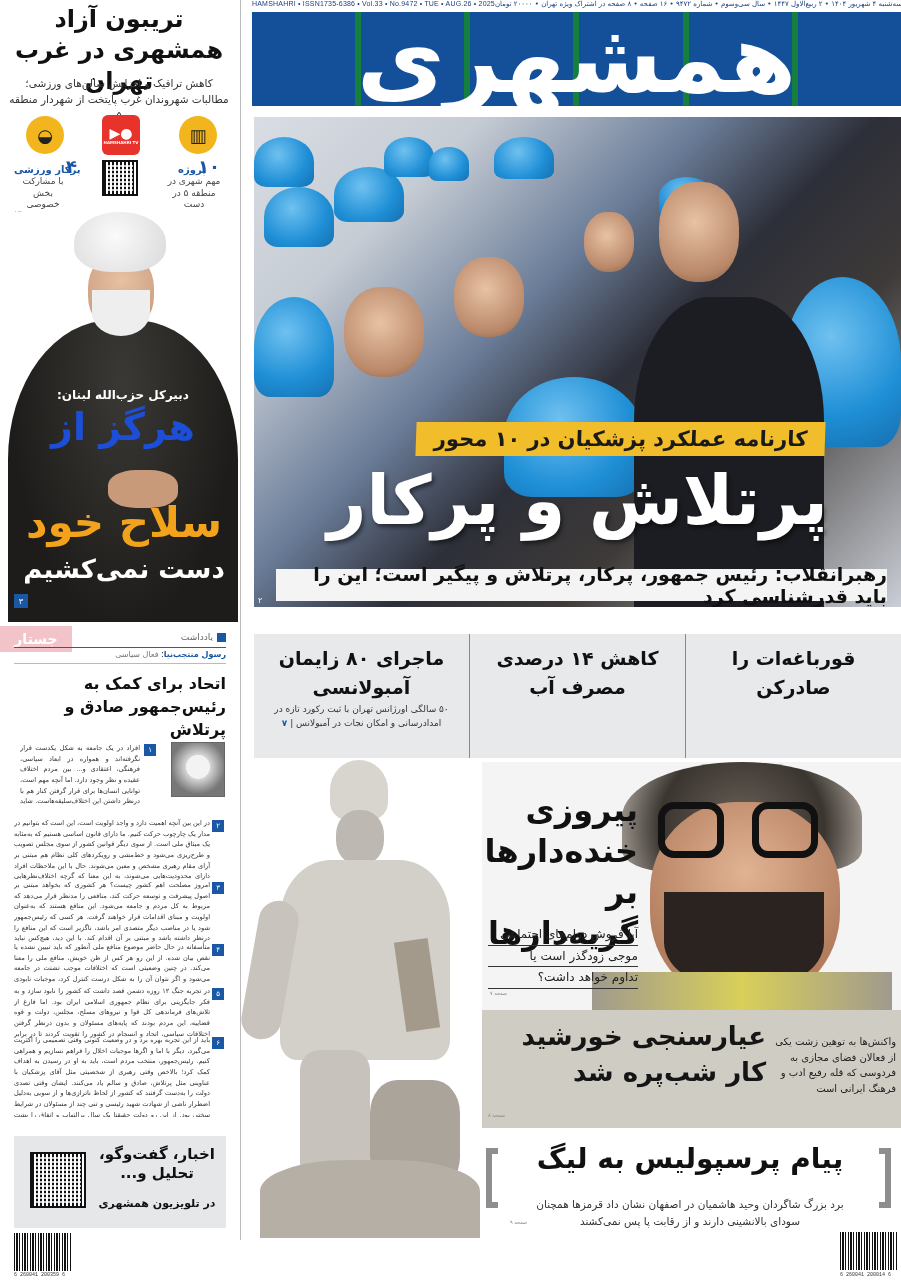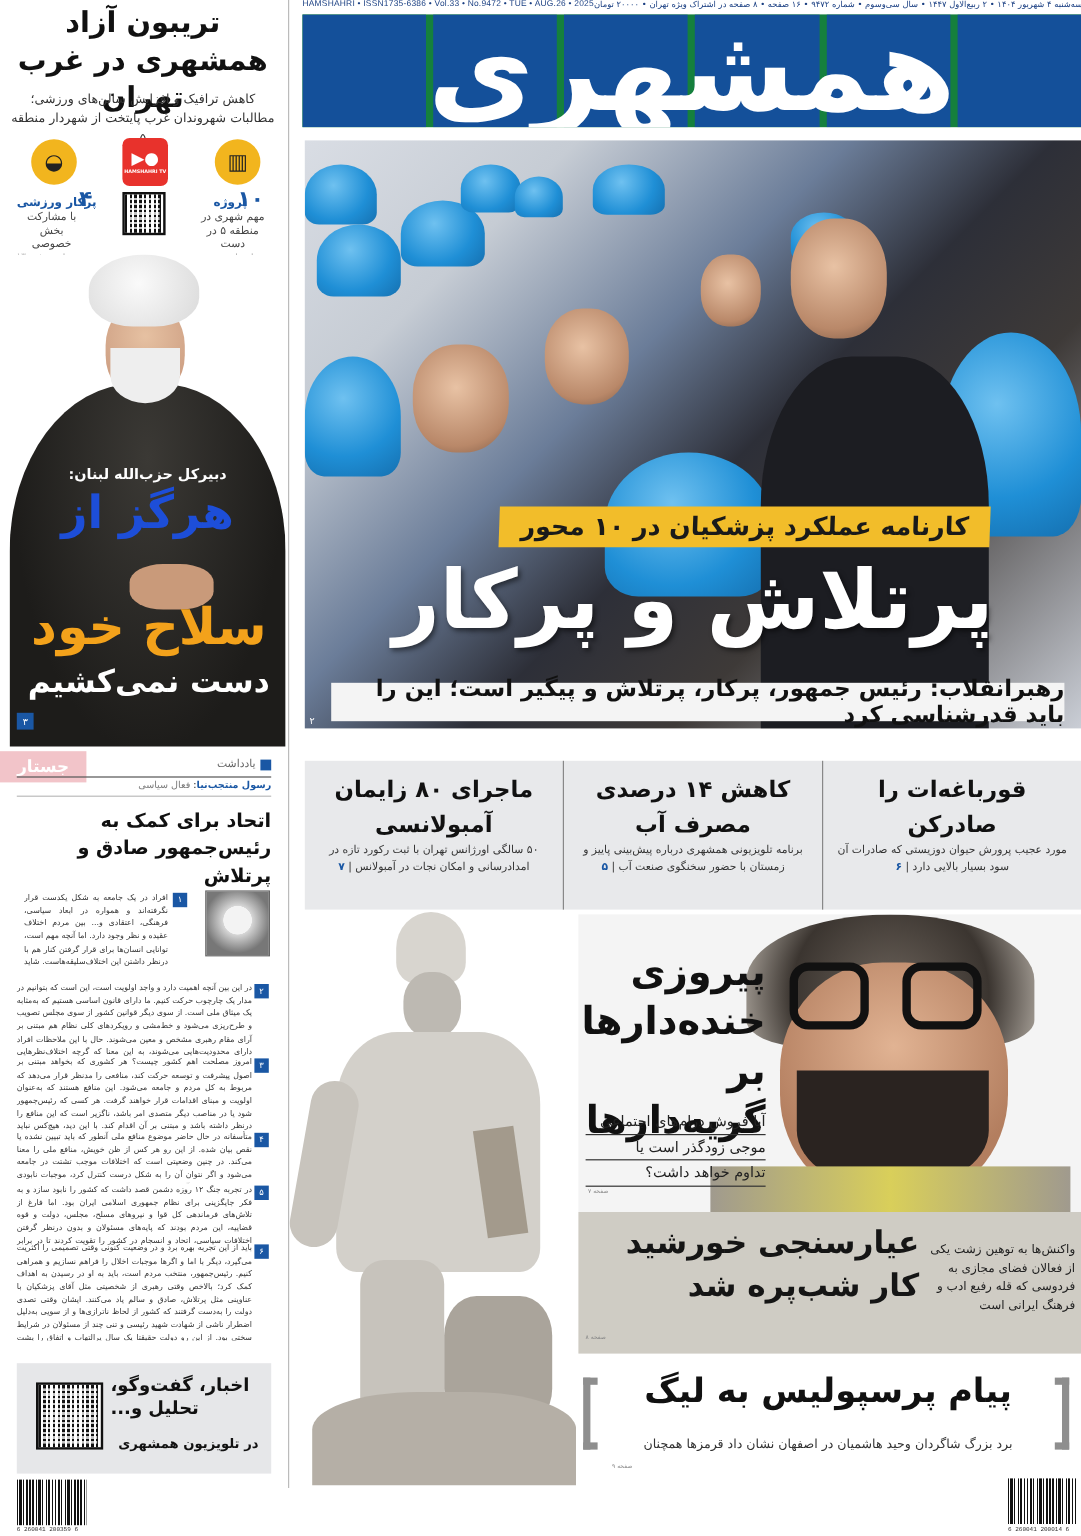--- a/index.html
+++ b/index.html
@@ -61,21 +61,21 @@
 #note-author b{color:#1a57a4}
 #note-author span{color:#777}
 #note-hr2{left:14px;top:663px;width:212px;height:1px;background:#bbb}
 #note-title{left:14px;top:672px;width:212px;font-size:16px;font-weight:bold;line-height:1.45;text-align:right}
 #note-photo{left:171px;top:742px;width:54px;height:55px;border:1px solid #666;background:radial-gradient(circle at 50% 45%,#f3f3f3 0 30%,#d6d6d6 31%,#777 70%)}
 .para{position:absolute;left:14px;width:212px;font-size:6.6px;line-height:1.62;color:#333;text-align:justify}
 .pnum{position:absolute;width:12px;height:12px;background:#1a57a4;color:#fff;font-size:7px;display:flex;align-items:center;justify-content:center}
 
 #tvbox{left:14px;top:1136px;width:212px;height:92px;background:#e6e7e9}
 #qr2{left:30px;top:1152px;width:56px;height:56px}
-#tvbox-text{left:92px;top:1145px;width:130px;text-align:left;font-size:15px;font-weight:bold;line-height:1.25}
+#tvbox-text{left:92px;top:1145px;width:130px;text-align:center;font-size:15px;font-weight:bold;line-height:1.25}
 #tvbox-sub{left:92px;top:1197px;width:130px;text-align:center;font-size:11px;font-weight:bold}
 .barcode{position:absolute;background:repeating-linear-gradient(90deg,#111 0 1px,#fff 1px 2px,#111 2px 4px,#fff 4px 5px,#111 5px 6px,#fff 6px 8px)}
 .barnum{position:absolute;font-size:5px;color:#333;direction:ltr;font-family:"Liberation Mono",monospace}
 
 #teasers{left:254px;top:634px;width:647px;height:124px;background:#e8e9eb;display:flex;direction:rtl}
 .teaser{flex:1;padding:10px 8px 0;text-align:center;position:relative}
 .teaser+.teaser{border-right:1px solid #888}
 .teaser h3{font-size:19px;font-weight:bold;line-height:1.5}
 .teaser p{font-size:9px;color:#333;line-height:1.55;margin-top:2px}
 .teaser p b{color:#1a57a4}
@@ -228,25 +228,23 @@
 <div id="tvbox-sub" class="abs">در تلویزیون همشهری</div>
 
 <div class="barcode" style="left:14px;top:1233px;width:58px;height:38px"></div>
 <span class="barnum" style="left:14px;top:1272px">6 260041 200359 6</span>
 <div class="barcode" style="left:840px;top:1232px;width:58px;height:38px"></div>
 <span class="barnum" style="left:840px;top:1272px">6 260041 200014 6</span>
 
 <div id="teasers" class="abs">
   <div class="teaser">
     <h3><span>قورباغه‌ات را</span><br><span>صادرکن</span></h3>
-    <p><span>مورد عجیب پرورش حیوان دوزیستی که صادرات آن سود بسیار بالایی دارد</span> | <b>۶</b></p>
   </div>
   <div class="teaser">
     <h3><span>کاهش ۱۴ درصدی</span><br><span>مصرف آب</span></h3>
-    <p><span>برنامه تلویزیونی همشهری درباره پیش‌بینی پاییز و زمستان با حضور سخنگوی صنعت آب</span> | <b>۵</b></p>
   </div>
   <div class="teaser">
     <h3><span>ماجرای ۸۰ زایمان</span><br><span>آمبولانسی</span></h3>
     <p><span>۵۰ سالگی اورژانس تهران با ثبت رکورد تازه در امدادرسانی و امکان نجات در آمبولانس</span> | <b>۷</b></p>
   </div>
 </div>
 
 <div id="cinema" class="abs">
   <div id="actor-hair"></div>
   <div id="actor-face"></div>
@@ -280,14 +278,15 @@
   <div style="left:60px;top:290px;width:70px;height:150px;border-radius:20px;background:#c7c3bc"></div>
   <div style="left:130px;top:320px;width:90px;height:110px;border-radius:30%;background:#aaa49b"></div>
   <div style="left:20px;top:400px;width:220px;height:78px;border-radius:40% 40% 0 0;background:#b5afa6"></div>
 </div>
 
 <div id="bracket-r" class="abs"></div>
 <div id="bracket-l" class="abs"></div>
 <div id="pers-h" class="abs">پیام پرسپولیس به لیگ</div>
 <div id="pers-s" class="abs">
   <div>برد بزرگ شاگردان وحید هاشمیان در اصفهان نشان داد قرمزها همچنان</div>
+  <div>سودای بالانشینی دارند و از رقابت پا پس نمی‌کشند</div>
 </div>
 <span id="pers-page" class="abs">صفحه ۹</span>
 
 </body></html>

